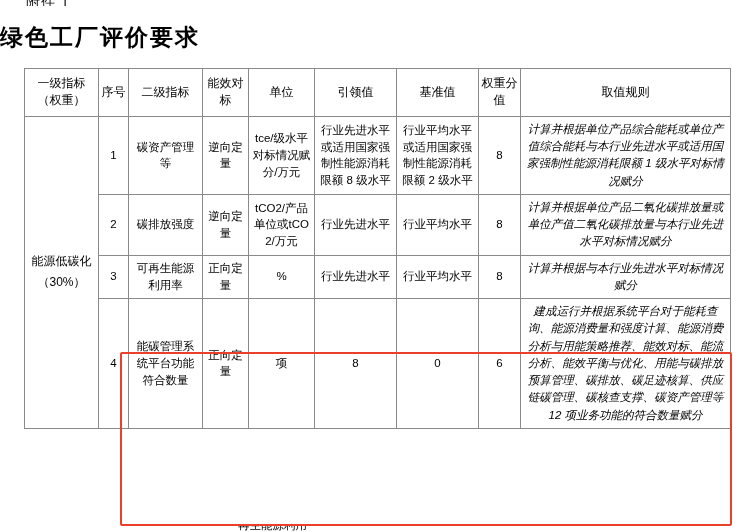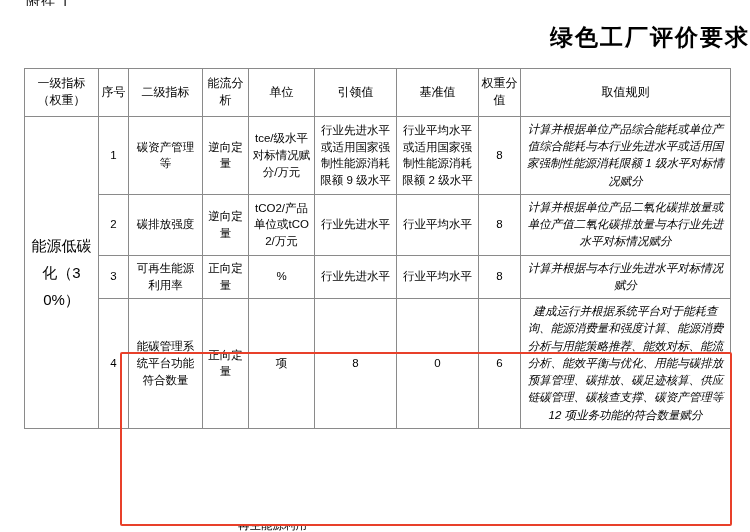--- a/index.html
+++ b/index.html
@@ -31,21 +31,21 @@
     letter-spacing: 1px;
     white-space: nowrap;
     overflow: hidden;
     height: 12px;
   }
   .doc-title {
     position: absolute;
     top: 22px;
     left: 0;
     width: 750px;
-    text-align: right;
+    text-align: left;
     font-family: "DejaVu Serif", serif;
     font-weight: bold;
     font-size: 23px;
     letter-spacing: 2px;
     color: #000;
   }
   .table-wrap {
     position: absolute;
     top: 68px;
     left: 24px;
@@ -79,21 +79,21 @@
   .col-g { width: 82px; }
   .col-h { width: 42px; }
   .col-i { width: 210px; }
   td.rule {
     text-align: left;
     padding: 4px 6px;
     line-height: 1.5;
     font-style: italic;
   }
   td.cat {
-    font-size: 15px;
+    font-size: 12px;
     line-height: 1.8;
     margin-top: 28px;
   }
   .highlight-box {
     position: absolute;
     border: 2px solid #e8402a;
     border-radius: 2px;
     pointer-events: none;
   }
   .bottom-peek {
@@ -133,36 +133,36 @@
           <col class="col-f">
           <col class="col-g">
           <col class="col-h">
           <col class="col-i">
       </colgroup>
       <thead>
         <tr>
           <th>一级指标（权重）</th>
           <th>序号</th>
           <th>二级指标</th>
-          <th>能流分析</th>
+          <th>能效对标</th>
           <th>单位</th>
           <th>引领值</th>
           <th>基准值</th>
           <th>权重分值</th>
           <th>取值规则</th>
         </tr>
       </thead>
       <tbody>
         <tr>
           <td class="cat" rowspan="4">能源低碳化（30%）</td>
           <td>1</td>
           <td>碳资产管理等</td>
           <td>逆向定量</td>
           <td>tce/级水平对标情况赋分/万元</td>
-          <td>行业先进水平或适用国家强制性能源消耗限额 9 级水平</td>
+          <td>行业先进水平或适用国家强制性能源消耗限额 8 级水平</td>
           <td>行业平均水平或适用国家强制性能源消耗限额 2 级水平</td>
           <td>8</td>
           <td class="rule">计算并根据单位产品综合能耗或单位产值综合能耗与本行业先进水平或适用国家强制性能源消耗限额 1 级水平对标情况赋分</td>
         </tr>
         <tr>
           <td>2</td>
           <td>碳排放强度</td>
           <td>逆向定量</td>
           <td>tCO2/产品单位或tCO2/万元</td>
           <td>行业先进水平</td>

